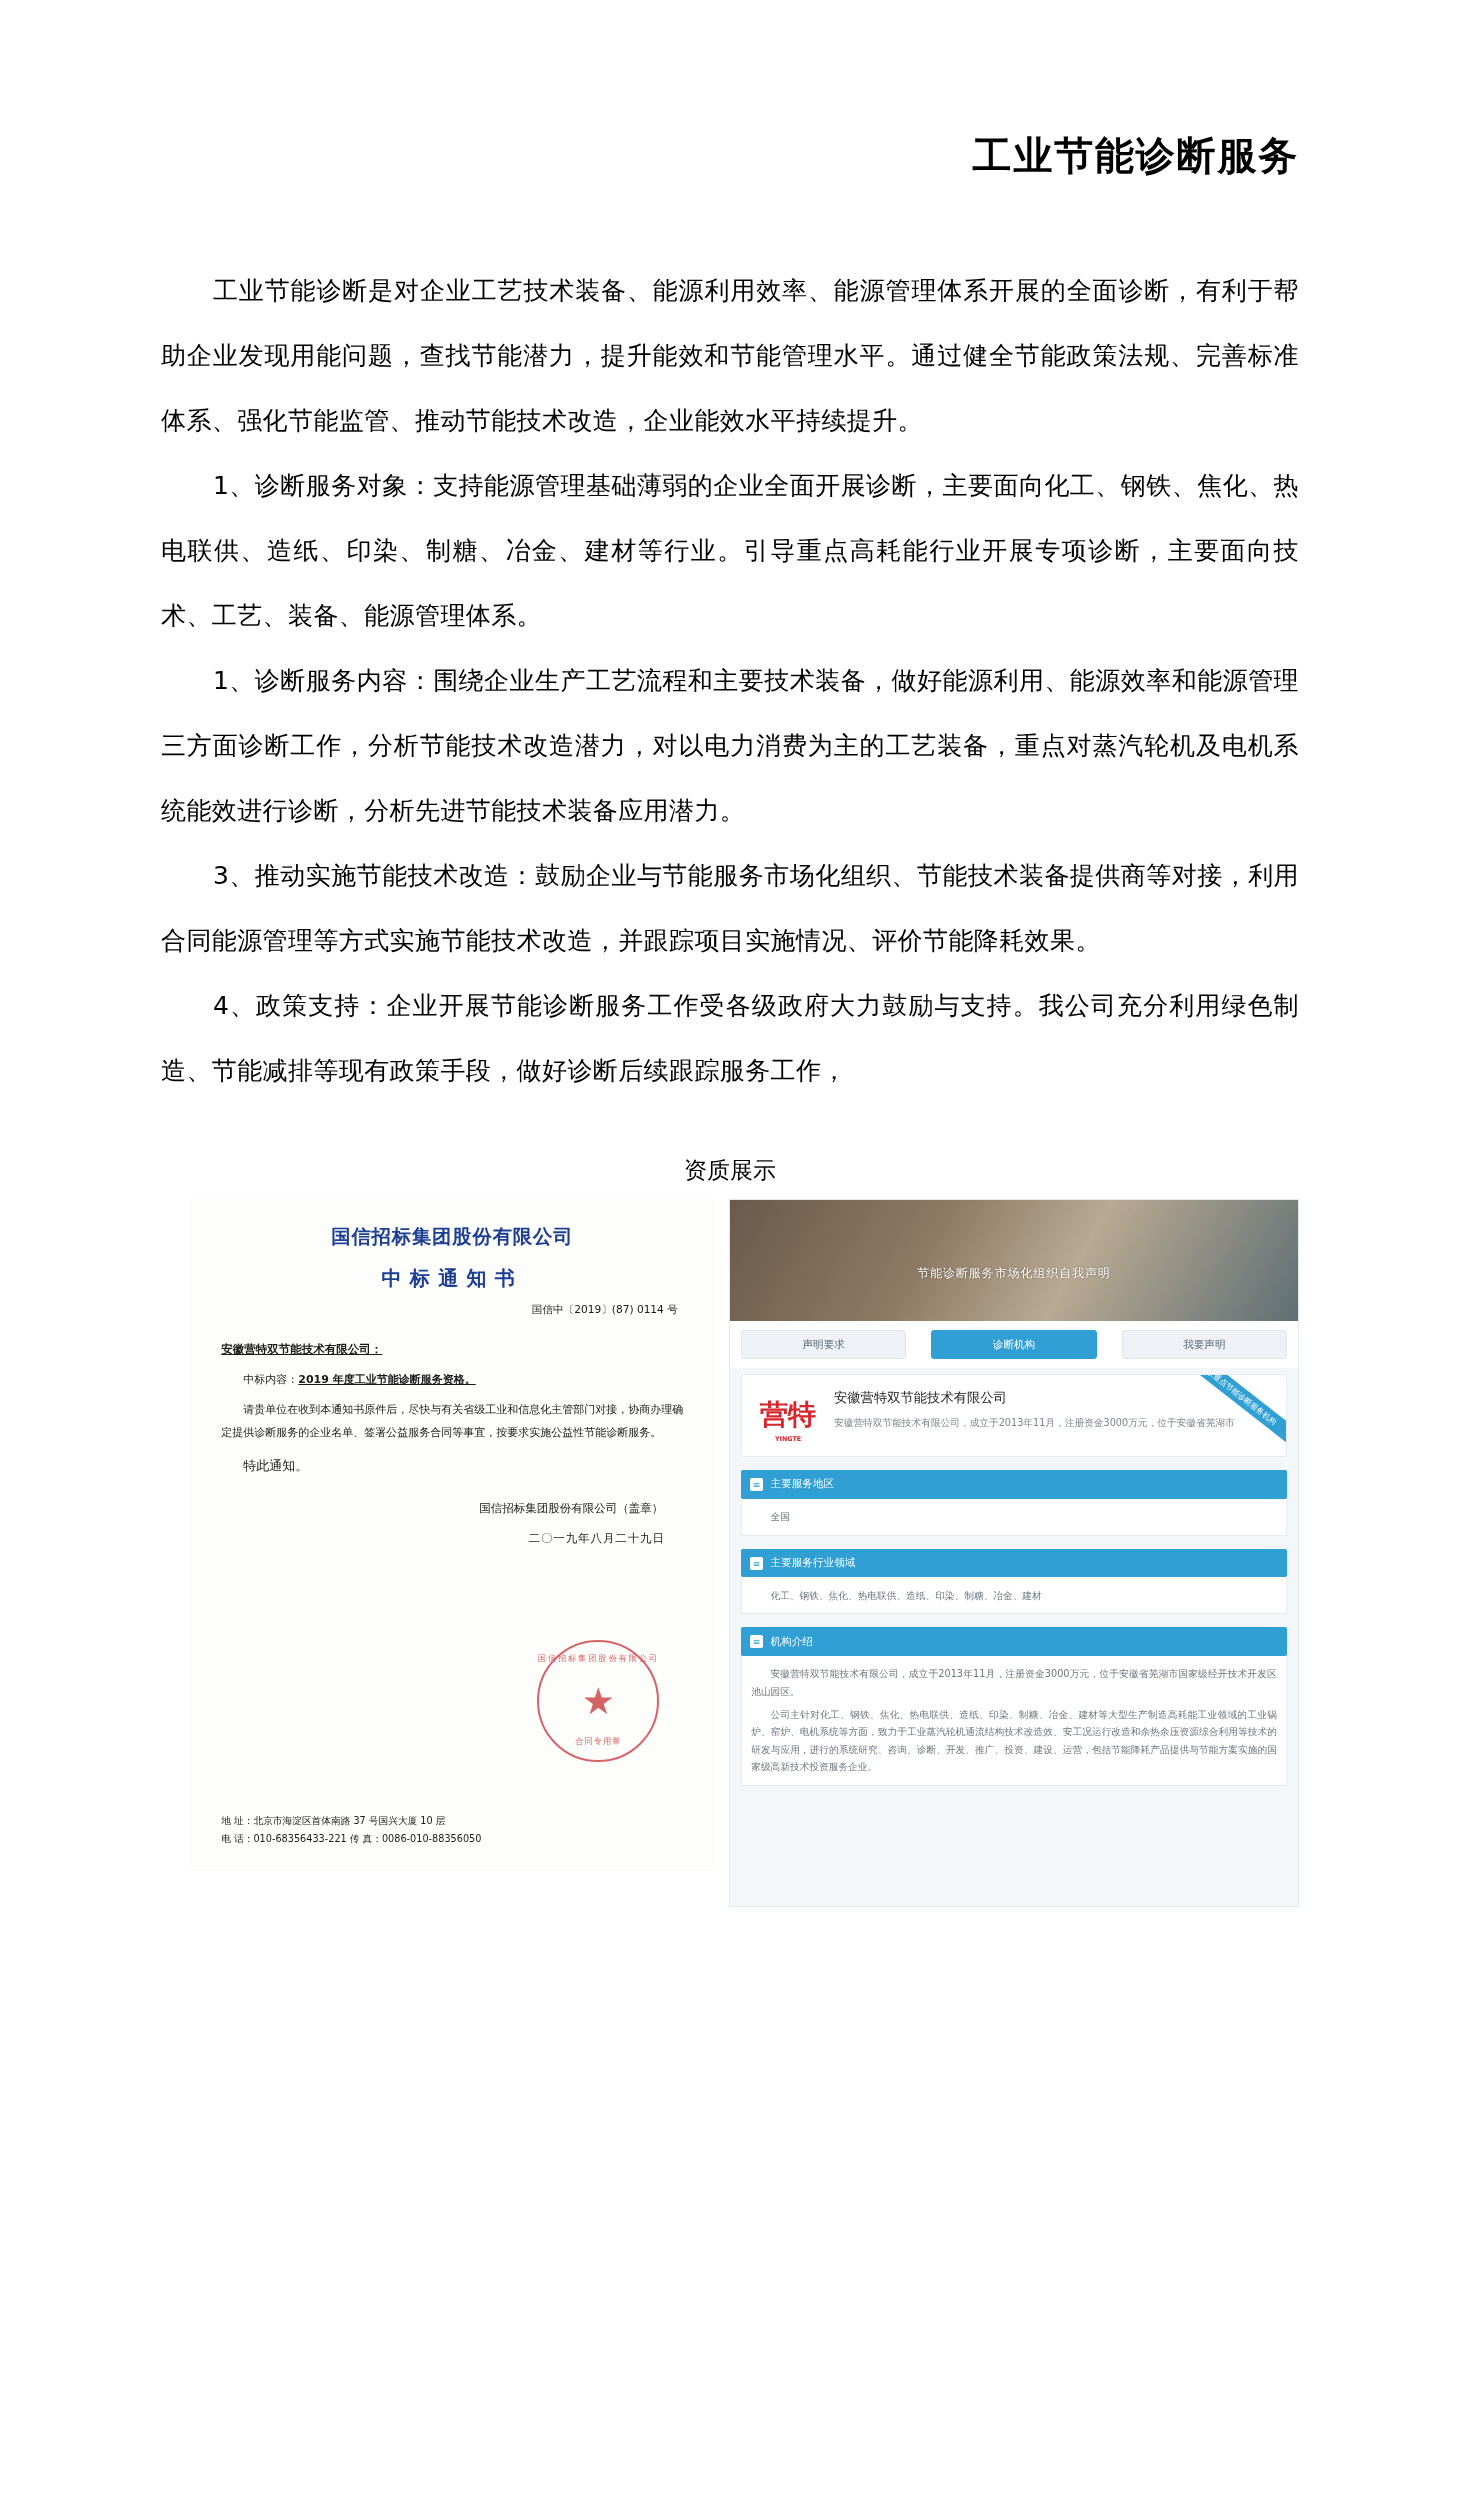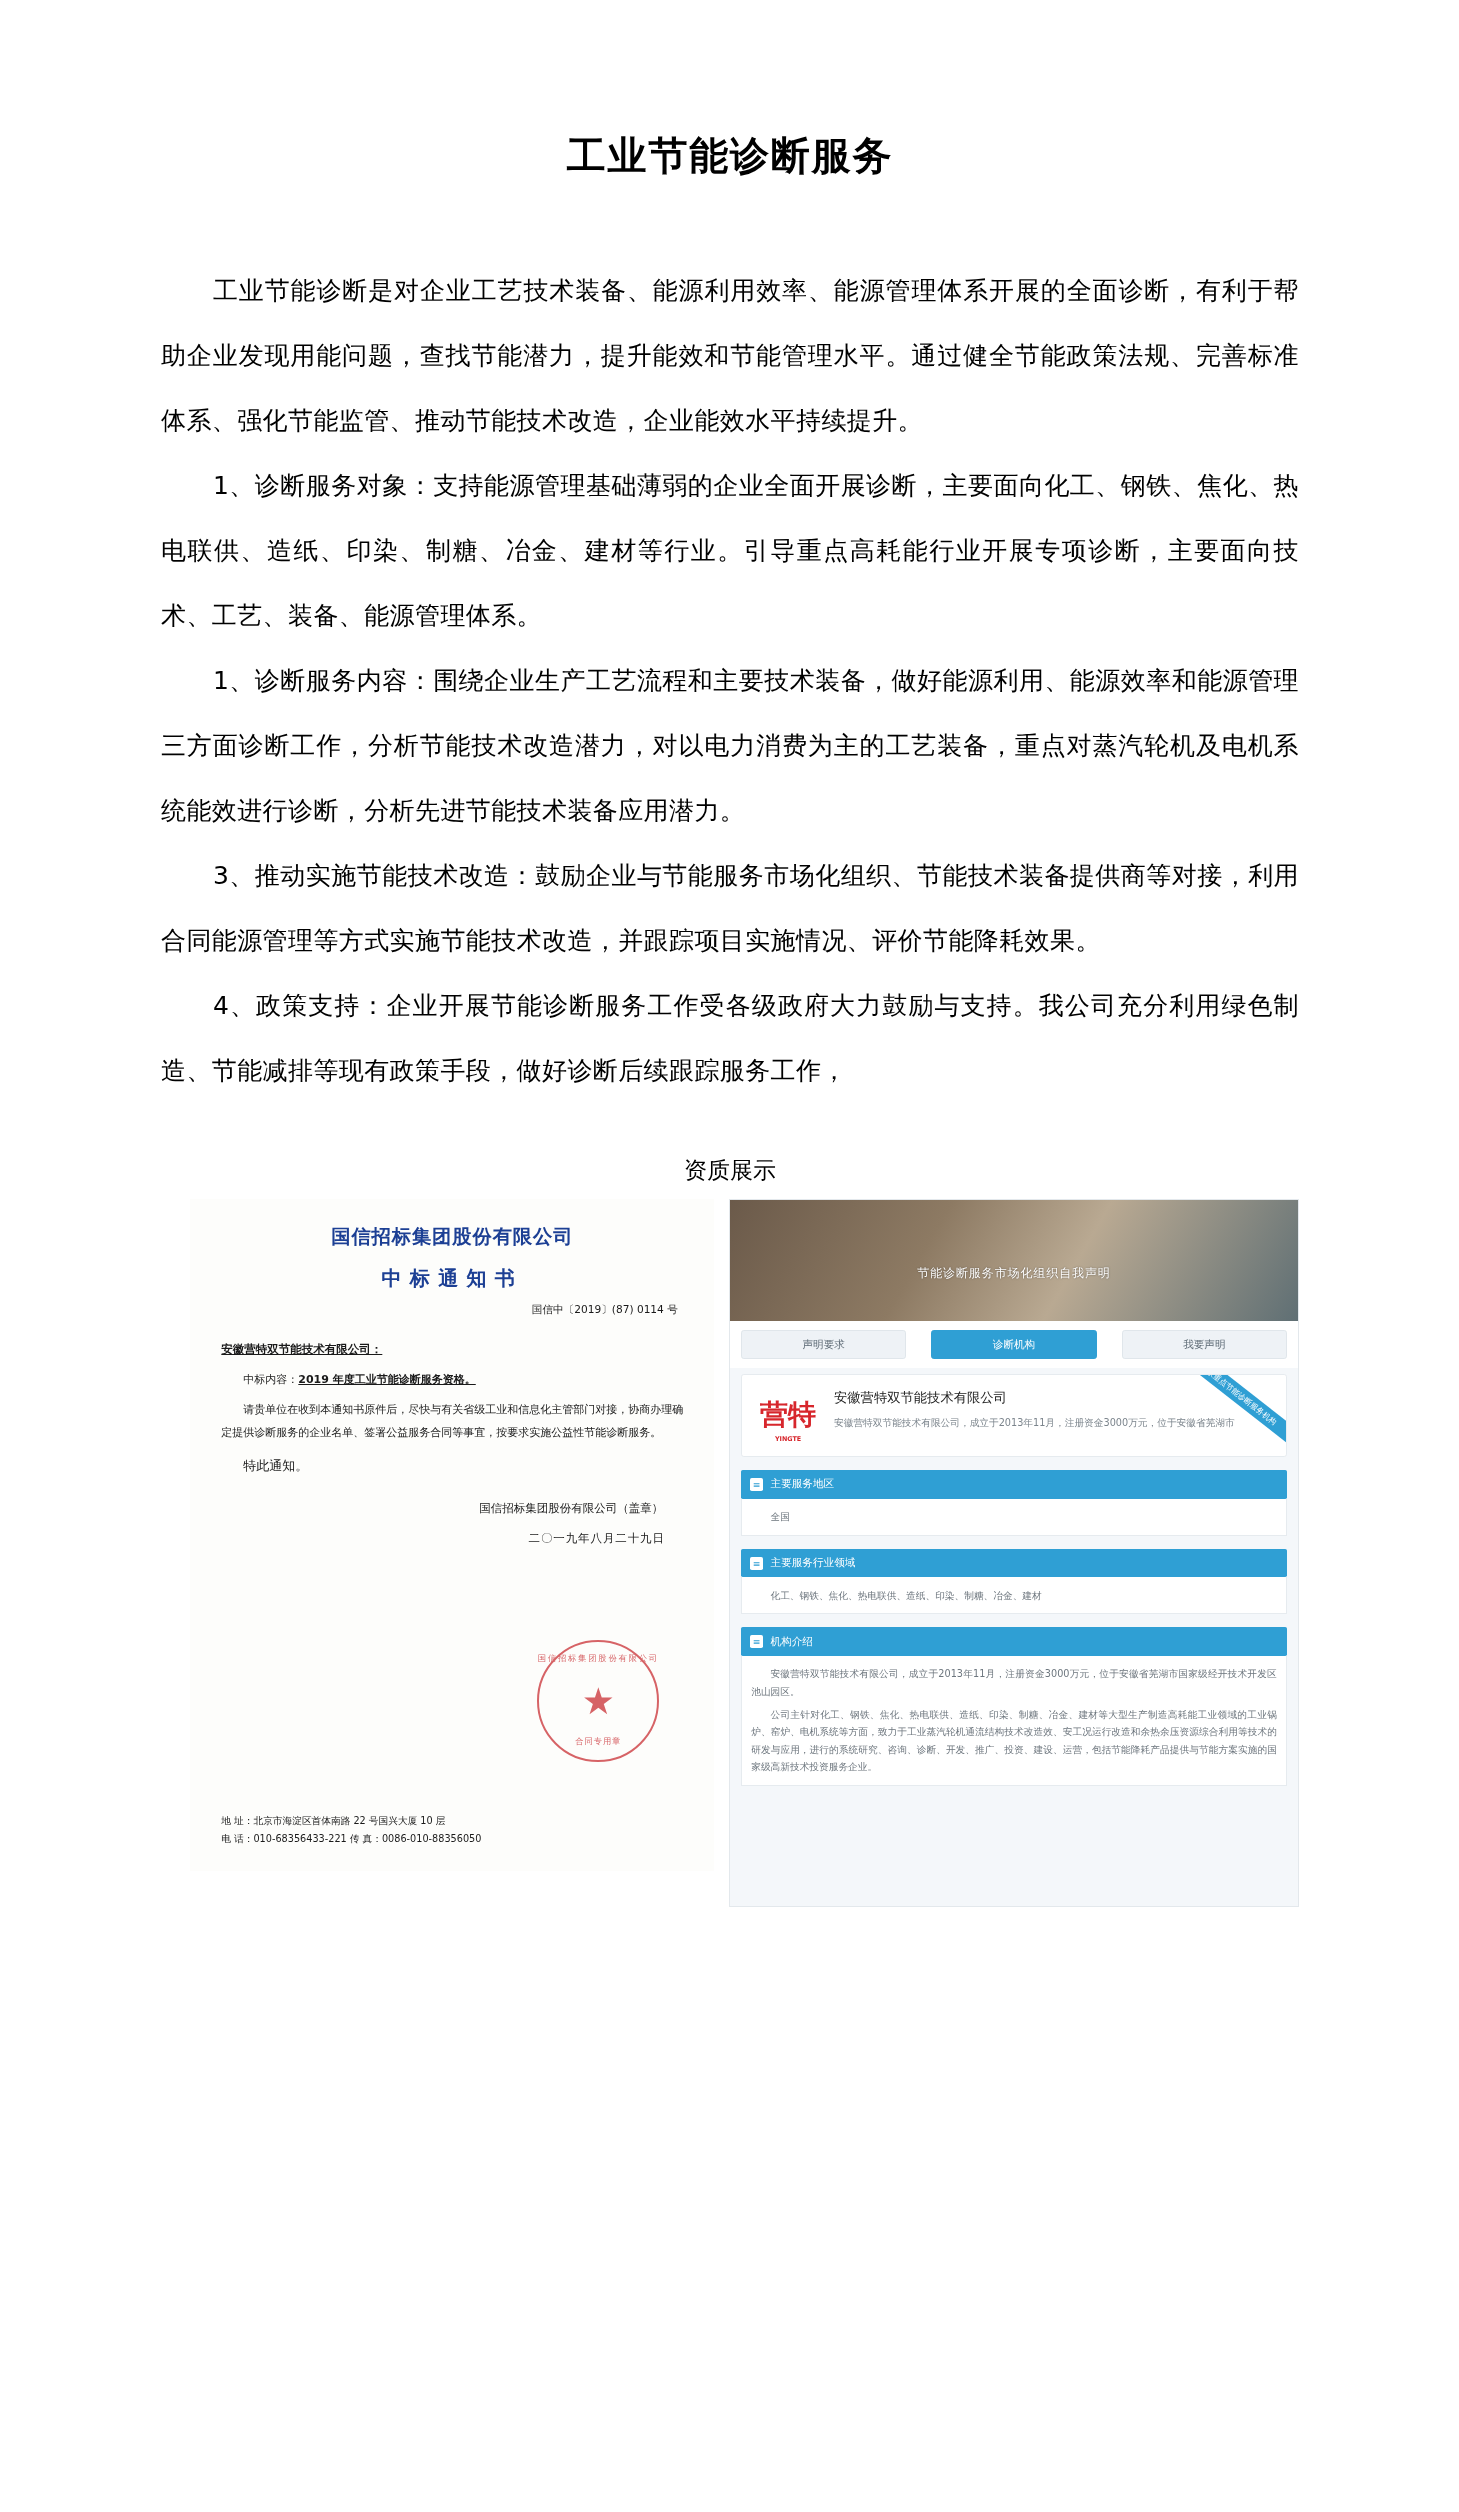--- a/index.html
+++ b/index.html
@@ -16,21 +16,21 @@
     overflow: hidden;
   }
   .page {
     width: 1460px;
     height: 2512px;
     position: relative;
     box-sizing: border-box;
     padding: 0 161px;
   }
   .doc-title {
-    text-align: center;
+    text-align: right;
     font-size: 39px;
     font-weight: bold;
     letter-spacing: 1.8px;
     margin-top: 129px;
     margin-bottom: 0;
     font-family: Liberation Serif, serif;
   }
   .body-text {
     font-size: 25px;
     line-height: 65px;
@@ -339,21 +339,21 @@
       <div class="cert-sign">国信招标集团股份有限公司（盖章）</div>
       <div class="cert-date">二〇一九年八月二十九日</div>
 
       <div class="seal">
         <div class="seal-text">国信招标集团股份有限公司</div>
         <div class="star">★</div>
         <div class="seal-sub">合同专用章</div>
       </div>
 
       <div class="cert-footer">
-        <div>地    址：北京市海淀区首体南路 22 号国兴大厦 10 层</div>
+        <div>地    址：北京市海淀区首体南路 37 号国兴大厦 10 层</div>
         <div>电    话：010-68356433-221                    传   真：0086-010-88356050</div>
       </div>
     </div>
 
     <div class="mobile-shot">
       <div class="m-hero">
         <div class="hero-caption">节能诊断服务市场化组织自我声明</div>
       </div>
 
       <div class="m-tabs">

